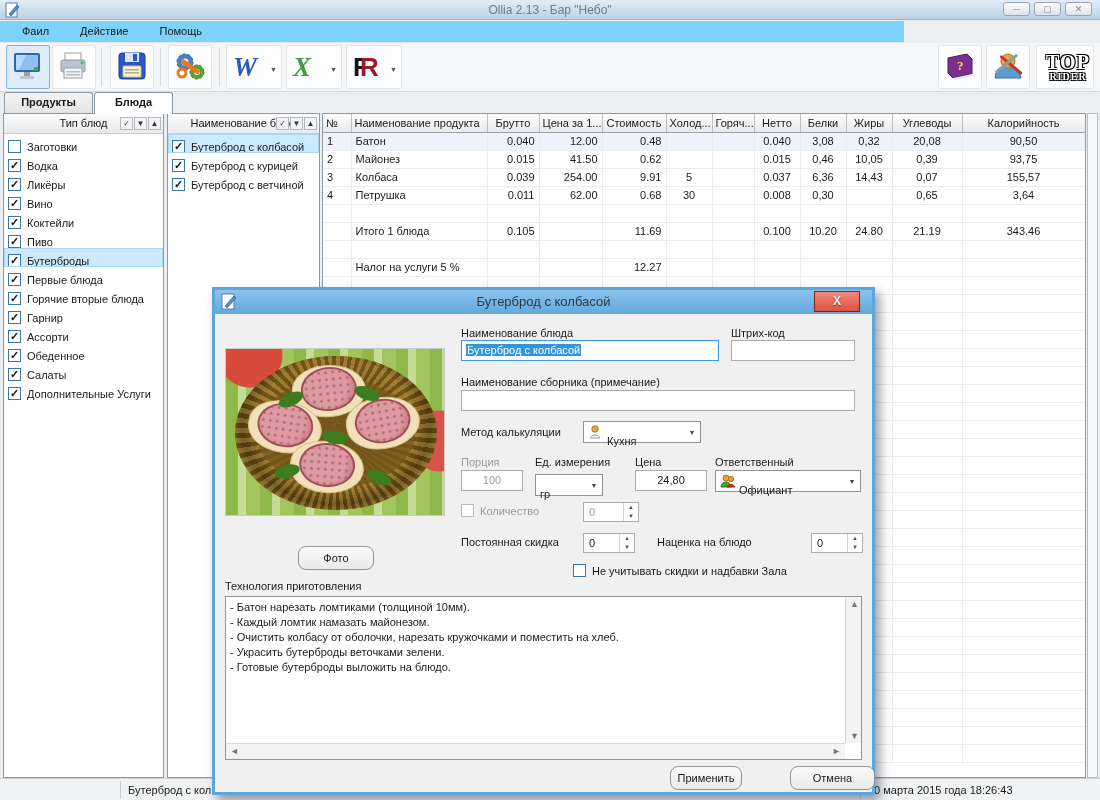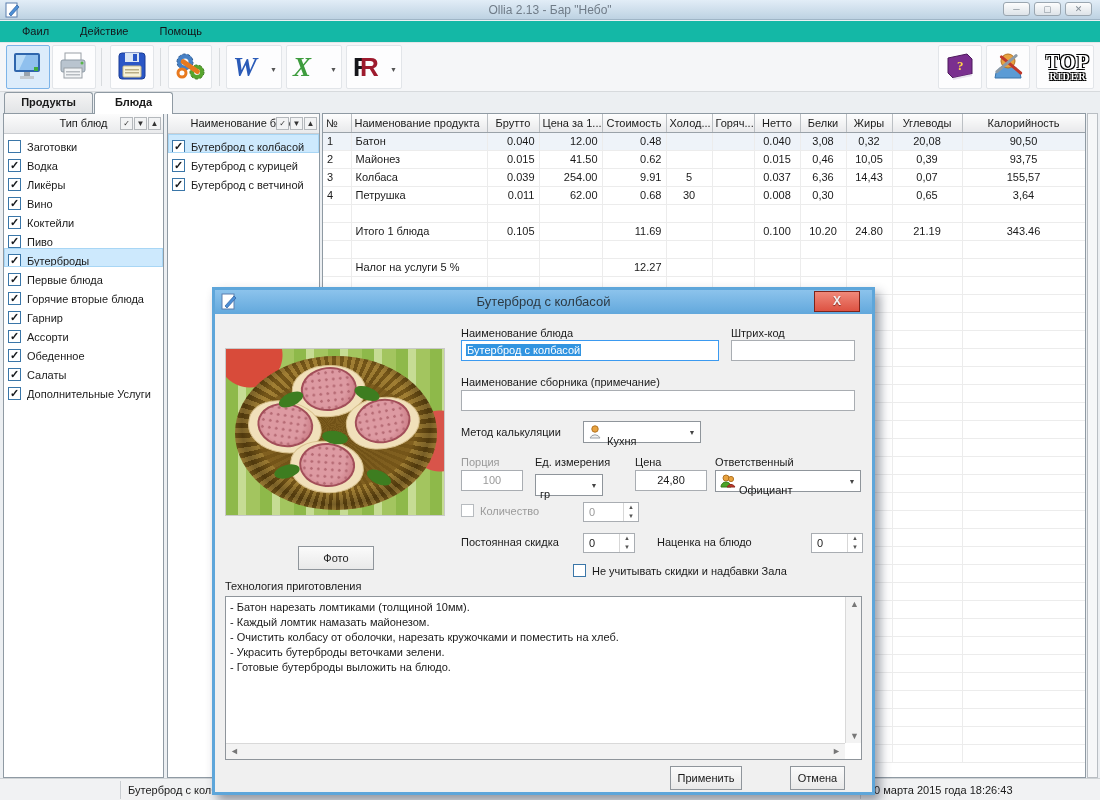--- a/index.html
+++ b/index.html
@@ -10,21 +10,21 @@
   
   #titlebar { position:absolute; left:0; top:0; width:1100px; height:20px;
     background:linear-gradient(#e2edf7,#bdd2e2); border-bottom:1px solid #9fb5c6; }
   #titlebar .ttl { position:absolute; left:0; right:0; top:3px; text-align:center; color:#707c88; font-size:12px; }
   .appicon { position:absolute; left:5px; top:2px; }
   .wctrls { position:absolute; right:8px; top:2px; display:flex; gap:4px; }
   .wbtn { width:27px; height:14px; border:1px solid #9aa6b0; border-radius:3px;
     background:linear-gradient(#fdfdfd,#dde3e8); color:#828c95; font-size:9px; line-height:12px; text-align:center; }
 
   
-  #menubar { position:absolute; left:0; top:21px; width:1100px; height:22px; background:#14b8a6; border-bottom:1px solid #e3e6e9; }
+  #menubar { position:absolute; left:0; top:21px; width:904px; height:22px; background:#7dd3fc; border-bottom:1px solid #e3e6e9; }
   .mitem { display:inline-block; padding:4px 14px 0 14px; height:22px; color:#14161a; }
   .mitem:first-child { margin-left:8px; }
 
   
   #toolbar { position:absolute; left:0; top:43px; width:1100px; height:49px; background:#f5f6f8; border-bottom:1px solid #d7dadd; }
   .tbtn { position:absolute; top:2px; width:44px; height:44px; background:#fdfdfe; border:1px solid #e2e5e9; border-radius:2px;
     display:flex; align-items:center; justify-content:center; }
   .tbtn.wide { width:56px; justify-content:flex-start; padding-left:6px; }
   .tbtn.selected { background:#dcecfb; border:1px solid #7db4e8; }
   .tsep { position:absolute; top:5px; width:1px; height:38px; background:#d8dbde; }
@@ -92,21 +92,21 @@
   .din.focus { border:1px solid #3b9af0; }
   .seltext { background:#3194e0; color:#fff; padding:0 1px; }
   .combo { position:absolute; height:22px; background:#fff; border:1px solid #8f959b; display:flex; align-items:center; padding-left:4px; }
   .combo .ctext { flex:1;margin-top:17px; }
   .combo .carr { width:16px; text-align:center; font-size:7px; color:#444; }
   .spin { position:absolute; height:20px; background:#fff; border:1px solid #a9adb2; display:flex; }
   .spin .sval { flex:1; padding:3px 0 0 5px; }
   .spin .sarrows { width:15px; border-left:1px solid #d7d7d7; display:flex; flex-direction:column; }
   .spin .sarrows span { flex:1; font-size:6px; line-height:9px; text-align:center; color:#555; }
   .dim { color:#9a9a9a; }
-  .btn { position:absolute; height:24px; background:linear-gradient(#fbfbfb,#e9e9e9); border:1px solid #8f959b; border-radius:0; text-align:center; padding-top:5px; }
+  .btn { position:absolute; height:24px; background:linear-gradient(#fbfbfb,#e9e9e9); border:1px solid #8f959b; border-radius:8px; text-align:center; padding-top:5px; }
 
   
   #tech { position:absolute; left:10px; top:282px; width:637px; height:164px; background:#fff; border:1px solid #8f959b; }
   #tech .ttext { position:absolute; left:4px; top:3px; right:20px; bottom:20px; white-space:pre-line; line-height:15px; overflow:hidden; }
   .sbv { position:absolute; right:0; top:0; width:16px; bottom:16px; background:#f3f3f3; border-left:1px solid #d9d9d9; }
   .sbh { position:absolute; left:0; bottom:0; right:16px; height:16px; background:#f3f3f3; border-top:1px solid #d9d9d9; }
   .sarr { position:absolute; color:#777; font-size:9px; }
 
   
   .photo { position:absolute; left:10px; top:34px; width:220px; height:168px; border:1px solid #c9c9c9; overflow:hidden;
@@ -1010,16 +1010,16 @@
           <span class="sarr" style="top:2px;left:4px">▲</span>
           <span class="sarr" style="bottom:2px;left:4px">▼</span>
         </div>
         <div class="sbh">
           <span class="sarr" style="left:4px;top:2px">◄</span>
           <span class="sarr" style="right:4px;top:2px">►</span>
         </div>
       </div>
 
       <div class="btn" style="left:455px;top:452px;width:72px">Применить</div>
-      <div class="btn" style="left:575px;top:452px;width:55px">Отмена</div>
+      <div class="btn" style="left:575px;top:452px;width:85px">Отмена</div>
     </div>
   </div>
 </div>
 
 </body></html>

